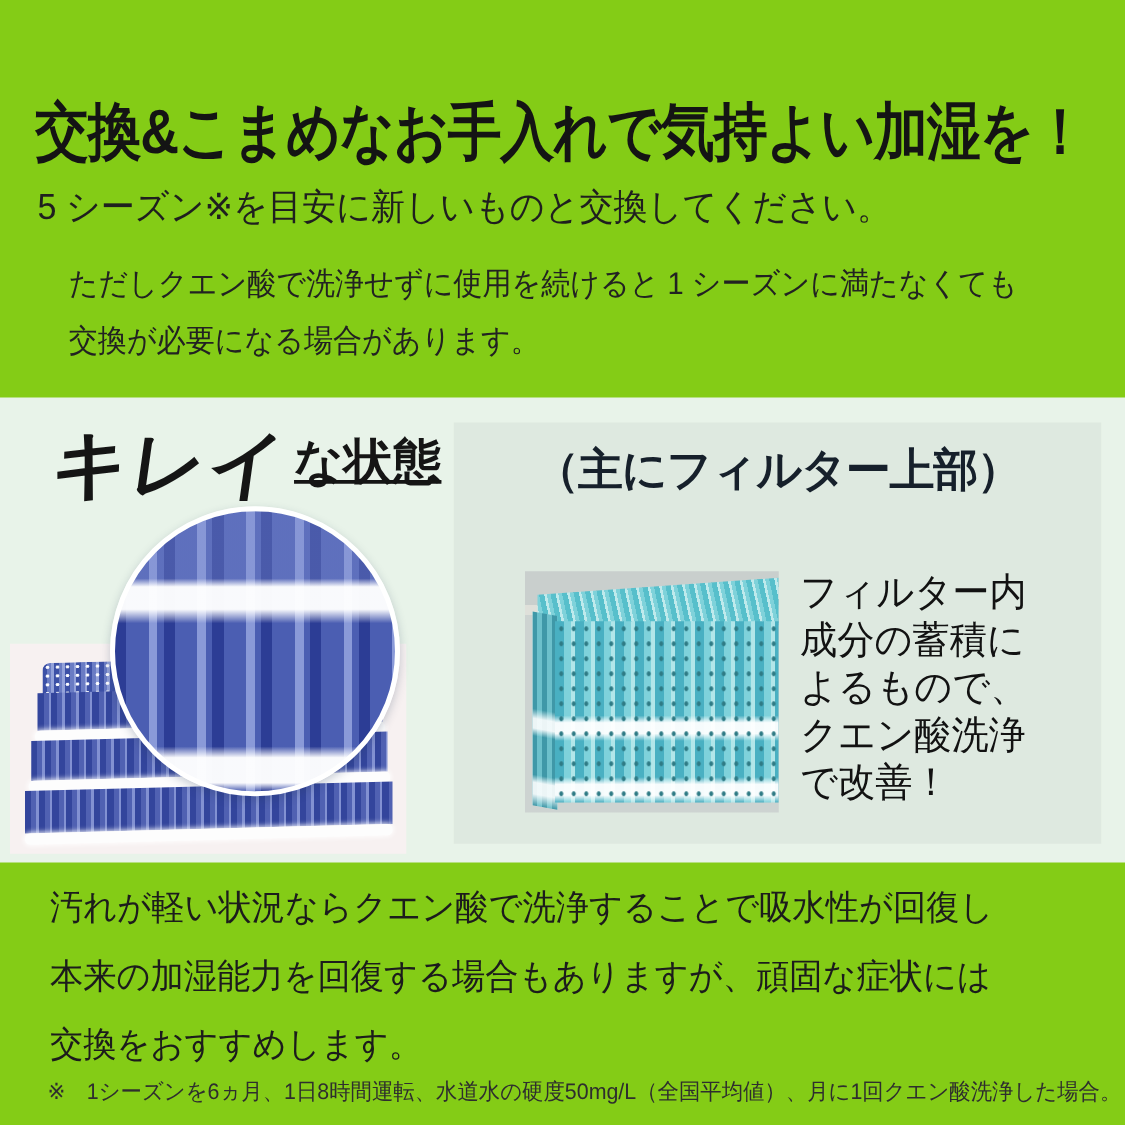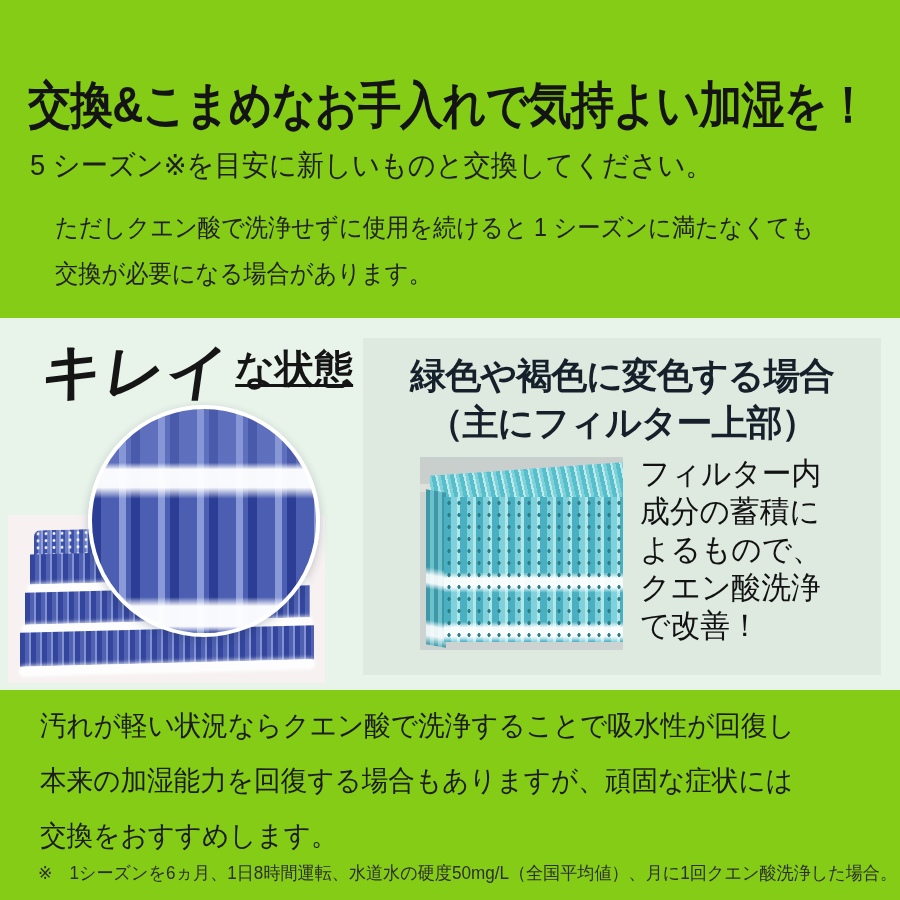--- a/index.html
+++ b/index.html
@@ -164,21 +164,20 @@
         <div class="blue-row r2"></div>
         <div class="white-sep s2"></div>
         <div class="blue-row r3"></div>
         <div class="white-sep s3"></div>
       </div>
     </div>
     <div class="magnifier"></div>
 
     <div class="dirty-panel">
       <div class="dirty-heading">
-        <div>緑色や褐色に変色する場合</div>
         <div>（主にフィルター上部）</div>
       </div>
 
       <div class="dirty-photo">
         <div class="teal-top"></div>
         <div class="teal-side"></div>
         <div class="teal-front"></div>
       </div>
 
       <div class="dirty-caption">

